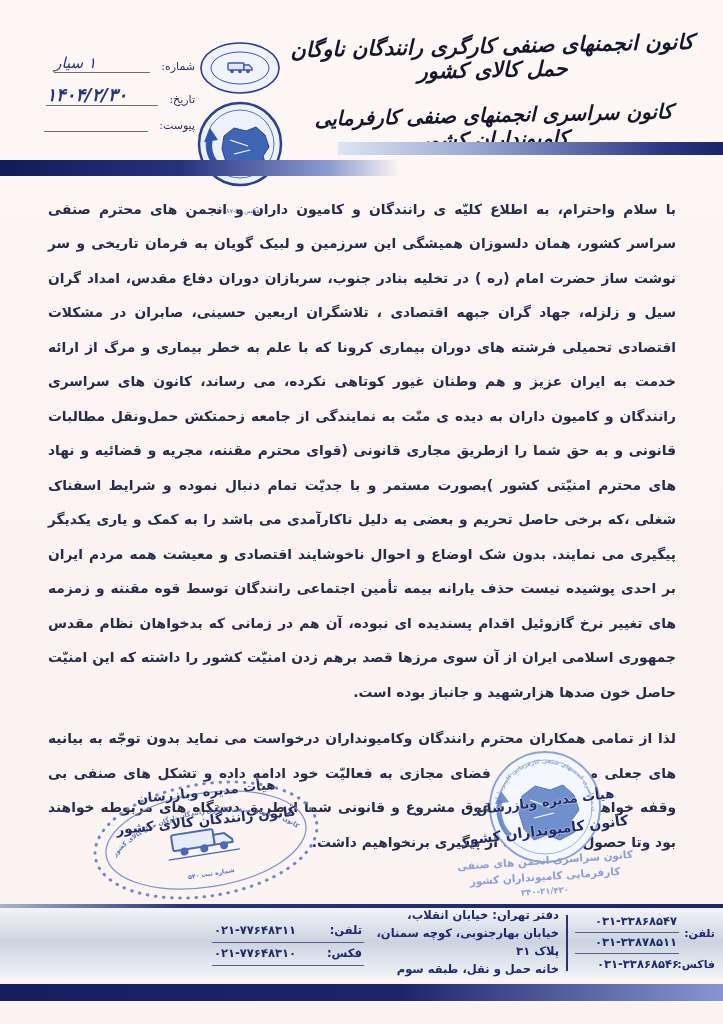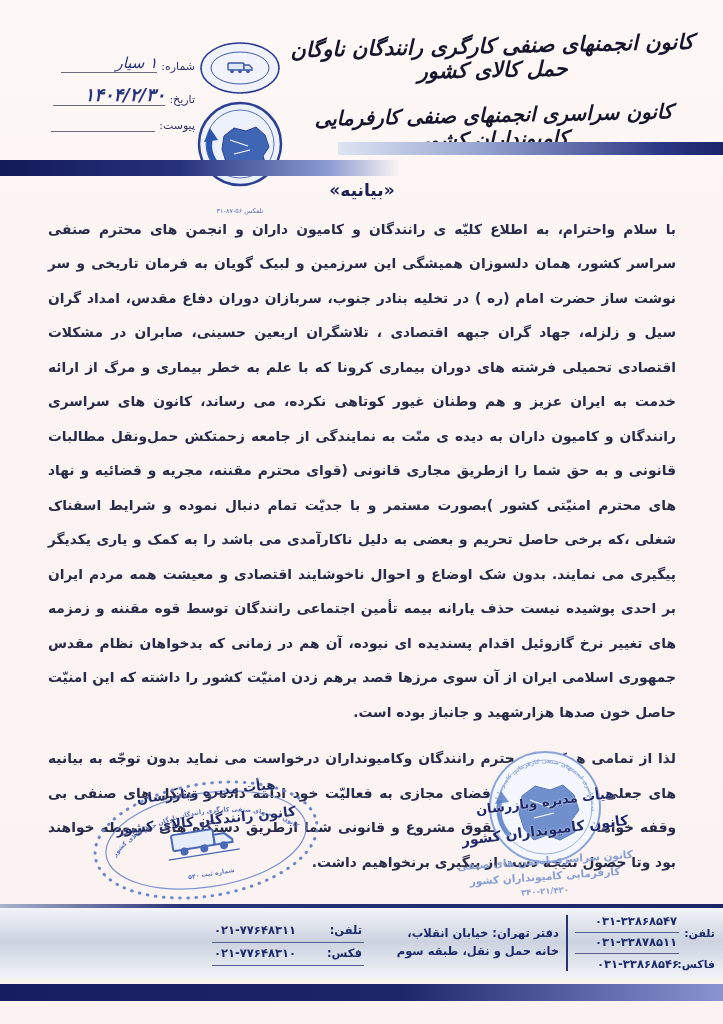--- a/index.html
+++ b/index.html
@@ -9,21 +9,21 @@
   
   .titles{position:absolute;top:28px;right:10px;width:440px;text-align:center;
           direction:rtl;transform:rotate(-1.2deg);color:#15162b;}
   .title-line1{font-size:21px;font-weight:bold;font-style:italic;letter-spacing:-.5px;margin-top:6px;}
   .title-line2{font-size:20px;font-weight:bold;font-style:italic;letter-spacing:-.5px;margin-top:21px;}
   .logos{position:absolute;left:188px;top:40px;width:104px;text-align:center;}
   .logo-caption{font-size:6.5px;color:#5572c0;margin-top:15px;direction:rtl;}
   .hdr-fields{position:absolute;top:54px;left:30px;width:165px;direction:rtl;color:#2a3166;}
   .fld{display:flex;align-items:flex-end;margin-bottom:11px;}
   .fld-label{font-size:11px;font-weight:normal;white-space:nowrap;}
-  .fld-line{border-bottom:1px solid #6b6b7c;margin-right:4px;text-align:right;}
+  .fld-line{border-bottom:1px solid #6b6b7c;margin-right:11px;text-align:left;}
   .hand{font-family:"DejaVu Sans",sans-serif;font-style:italic;color:#27357e;}
   .num{direction:ltr;unicode-bidi:isolate;}
   .fld-number .fld-line{width:96px;font-size:15px;}
   .fld-date .fld-line{width:112px;font-size:18px;font-weight:bold;}
   .fld-attach .fld-line{width:104px;height:14px;}
   
   .bar-a{position:absolute;top:142px;left:338px;right:0;height:13px;
          background:linear-gradient(90deg,#dde4f2 0%,#9aa8d2 35%,#2b3683 85%,#1b2468 100%);}
   .bar-b{position:absolute;top:160px;left:0;width:400px;height:16px;
          background:linear-gradient(90deg,#131a58 0%,#27327d 45%,#8b9ad0 82%,rgba(235,239,248,0) 100%);}
@@ -121,21 +121,20 @@
     <div class="fld fld-attach">
       <span class="fld-label">پیوست:</span>
       <span class="fld-line"></span>
     </div>
   </div>
 
   <div class="bar-a"></div>
   <div class="bar-b"></div>
 
   <div class="body-area">
-    <div class="doc-title">«بیانیه»</div>
     <p class="para">با سلام واحترام، به اطلاع کلیّه ی رانندگان و کامیون داران و انجمن های محترم صنفی سراسر کشور، همان دلسوزان همیشگی این سرزمین و لبیک گویان به فرمان تاریخی و سر نوشت ساز حضرت امام (ره ) در تخلیه بنادر جنوب، سربازان دوران دفاع مقدس، امداد گران سیل و زلزله، جهاد گران جبهه اقتصادی ، تلاشگران اربعین حسینی، صابران در مشکلات اقتصادی تحمیلی فرشته های دوران بیماری کرونا که با علم به خطر بیماری و مرگ از ارائه خدمت به ایران عزیز و هم وطنان غیور کوتاهی نکرده، می رساند، کانون های سراسری رانندگان و کامیون داران به دیده ی منّت به نمایندگی از جامعه زحمتکش حمل‌ونقل مطالبات قانونی و به حق شما را ازطریق مجاری قانونی (قوای محترم مقننه، مجریه و قضائیه و نهاد های محترم امنیّتی کشور )بصورت مستمر و با جدیّت تمام دنبال نموده و شرایط اسفناک شغلی ،که برخی حاصل تحریم و بعضی به دلیل ناکارآمدی می باشد را به کمک و یاری یکدیگر پیگیری می نمایند. بدون شک اوضاع و احوال ناخوشایند اقتصادی و معیشت همه مردم ایران بر احدی پوشیده نیست حذف یارانه بیمه تأمین اجتماعی رانندگان توسط قوه مقننه و زمزمه های تغییر نرخ گازوئیل اقدام پسندیده ای نبوده، آن هم در زمانی که بدخواهان نظام مقدس جمهوری اسلامی ایران از آن سوی مرزها قصد برهم زدن امنیّت کشور را داشته که این امنیّت حاصل خون صدها هزارشهید و جانباز بوده است.</p>
     <p class="para">لذا از تمامی همکاران محترم رانندگان وکامیونداران درخواست می نماید بدون توجّه به بیانیه های جعلی منتشر شده در فضای مجازی به فعالیّت خود ادامه داده و تشکل های صنفی بی وقفه خواهان و خواستار حقوق مشروع و قانونی شما ازطریق دستگاه های مربوطه خواهند بود وتا حصول نتیجه دست از پیگیری برنخواهیم داشت.</p>
   </div>
 
   <div class="stamp-left">
     <svg width="240" height="160" viewBox="0 0 240 160">
       <defs>
         <path id="slArcTop" d="M 22,100 A 100,48 0 0 1 218,100" fill="none"></path>
       </defs>
       <g transform="rotate(-9 120 88)">
@@ -190,20 +189,21 @@
         </span>
       </div>
       <div class="isf-faxrow">
         <span class="isf-tel-label">فاکس:</span>
         <span class="num">۰۳۱-۳۳۸۶۸۵۴۶</span>
       </div>
     </div>
     <div class="v-divider"></div>
     <div class="f-col col-teh-office">
       <div>دفتر تهران: خیابان انقلاب،</div>
+      <div>خیابان بهارجنوبی، کوچه سمنان، پلاک ۳۱</div>
       <div>خانه حمل و نقل، طبقه سوم</div>
     </div>
     <div class="f-col col-teh-tel">
       <div class="teh-telrow">
         <span>تلفن:</span>
         <span class="num">۰۲۱-۷۷۶۴۸۳۱۱</span>
       </div>
       <div class="teh-telrow">
         <span>فکس:</span>
         <span class="num">۰۲۱-۷۷۶۴۸۳۱۰</span>

